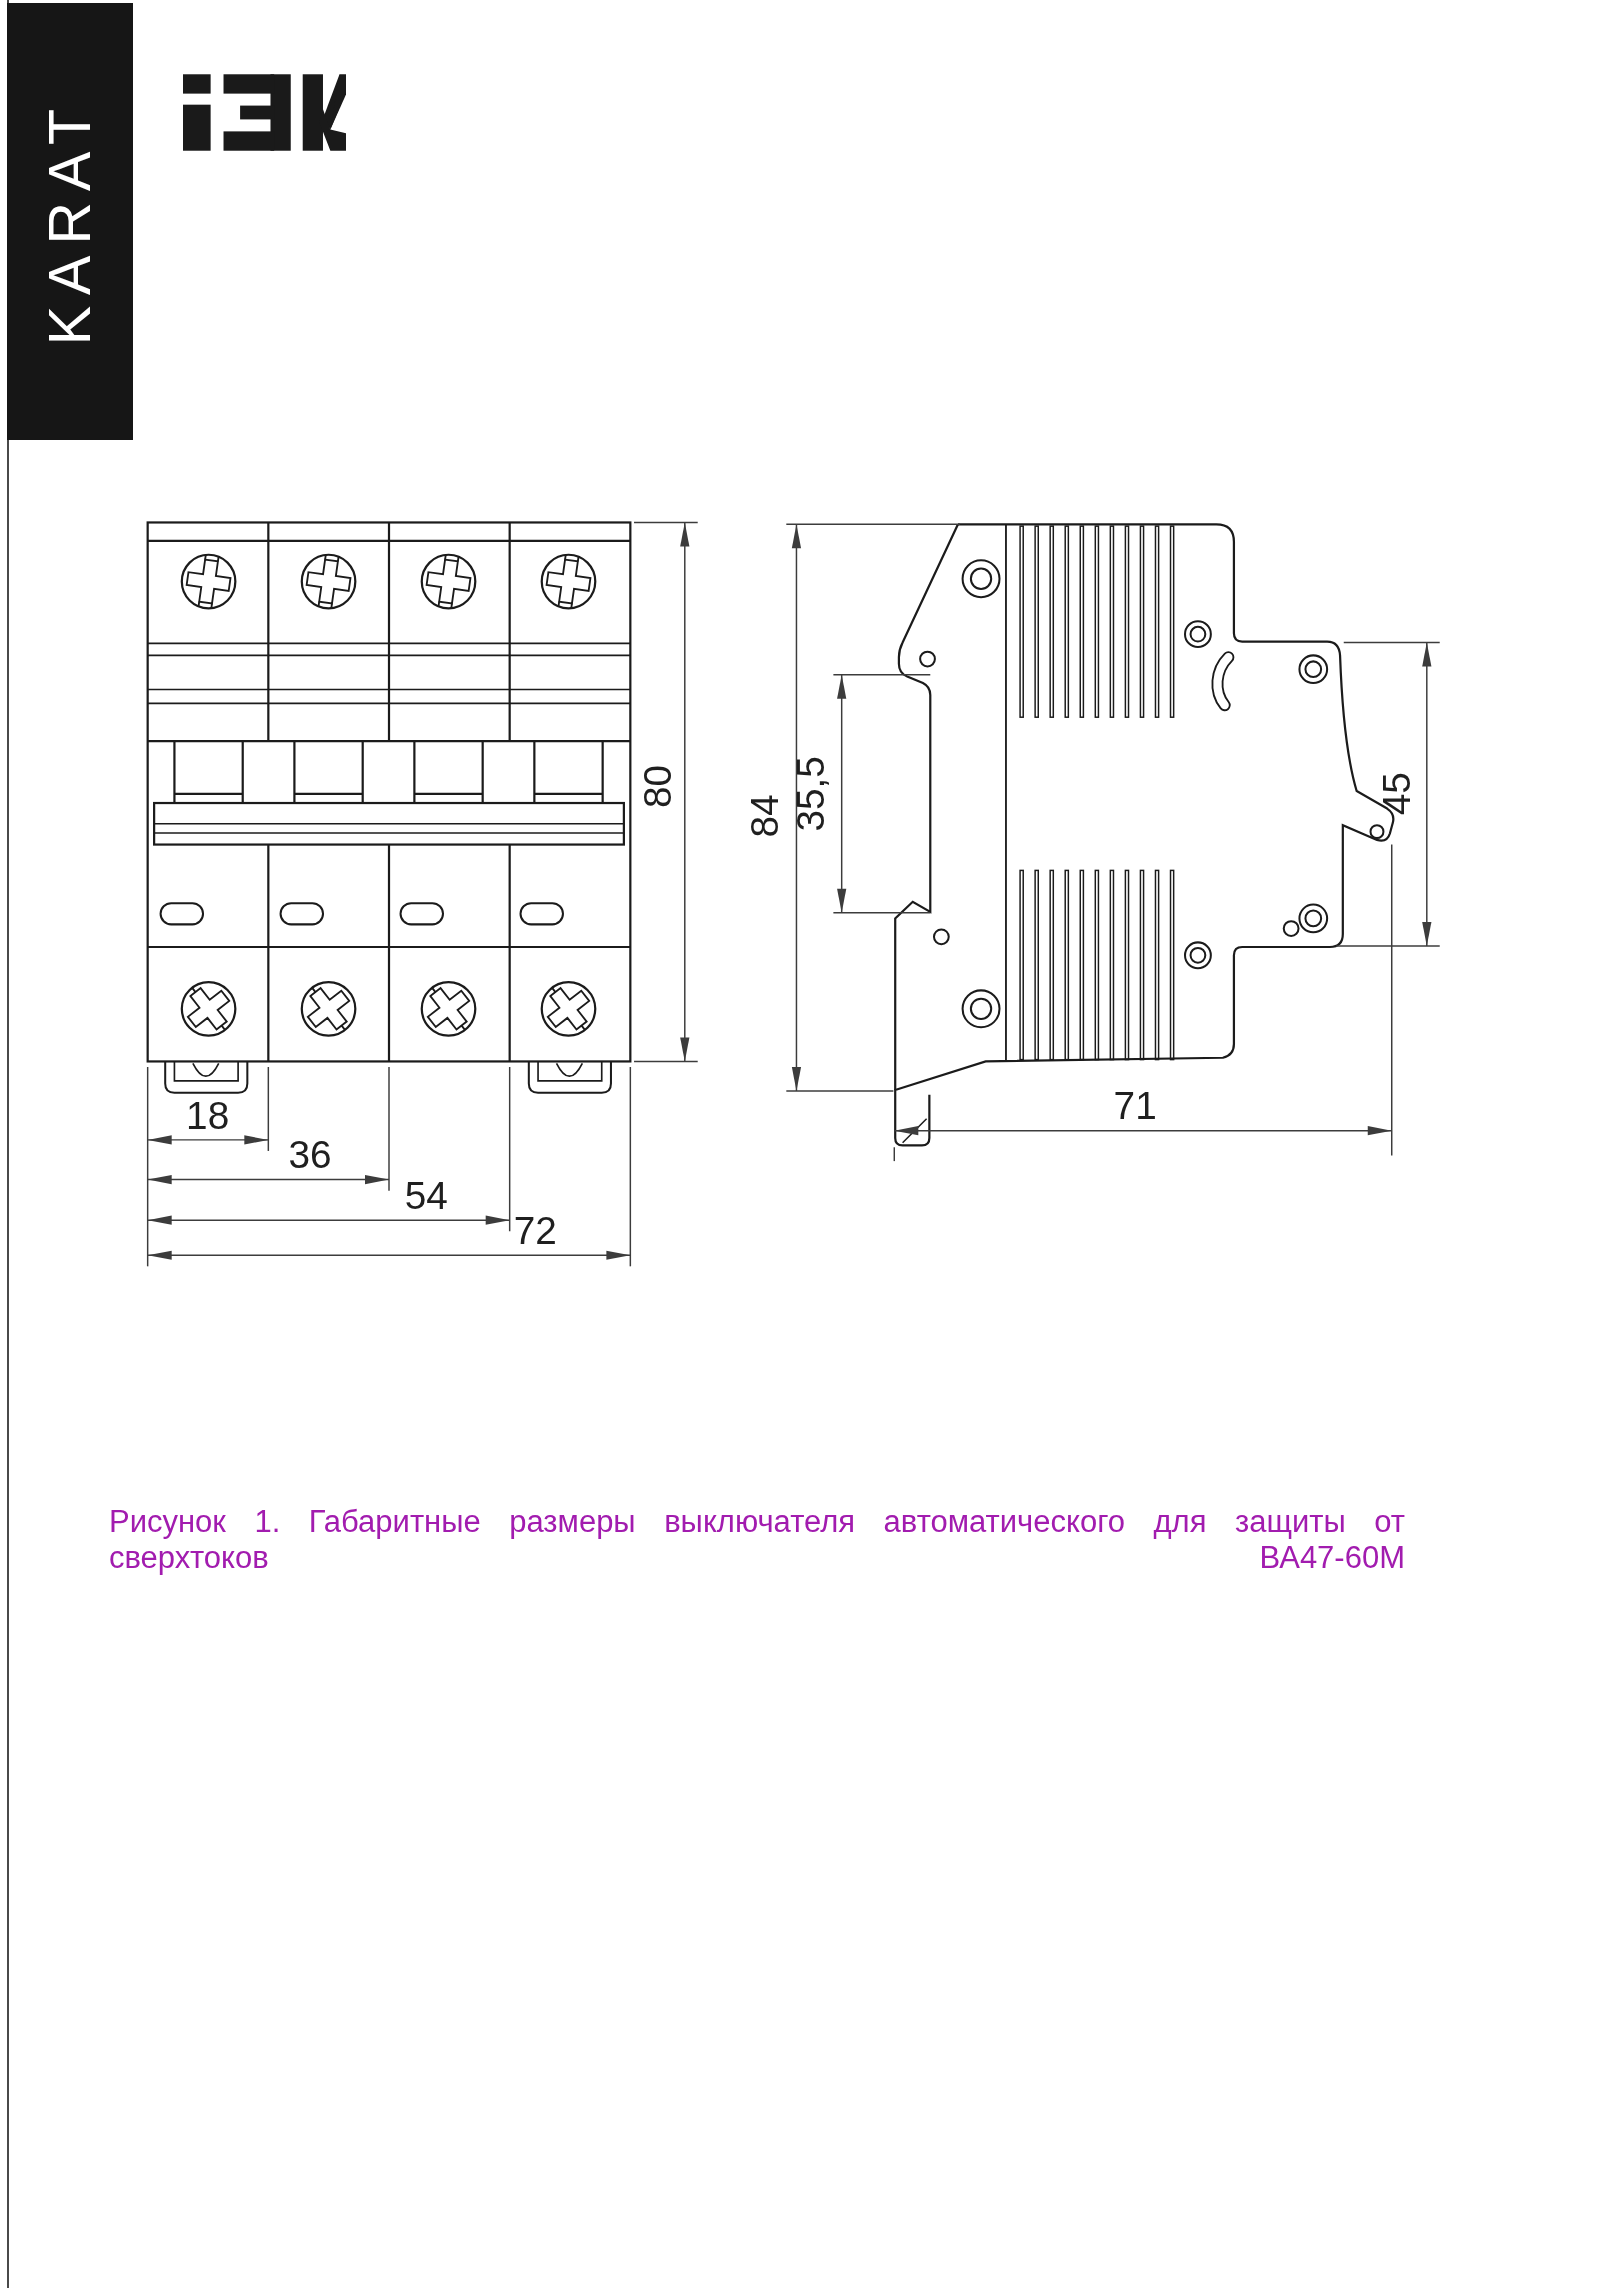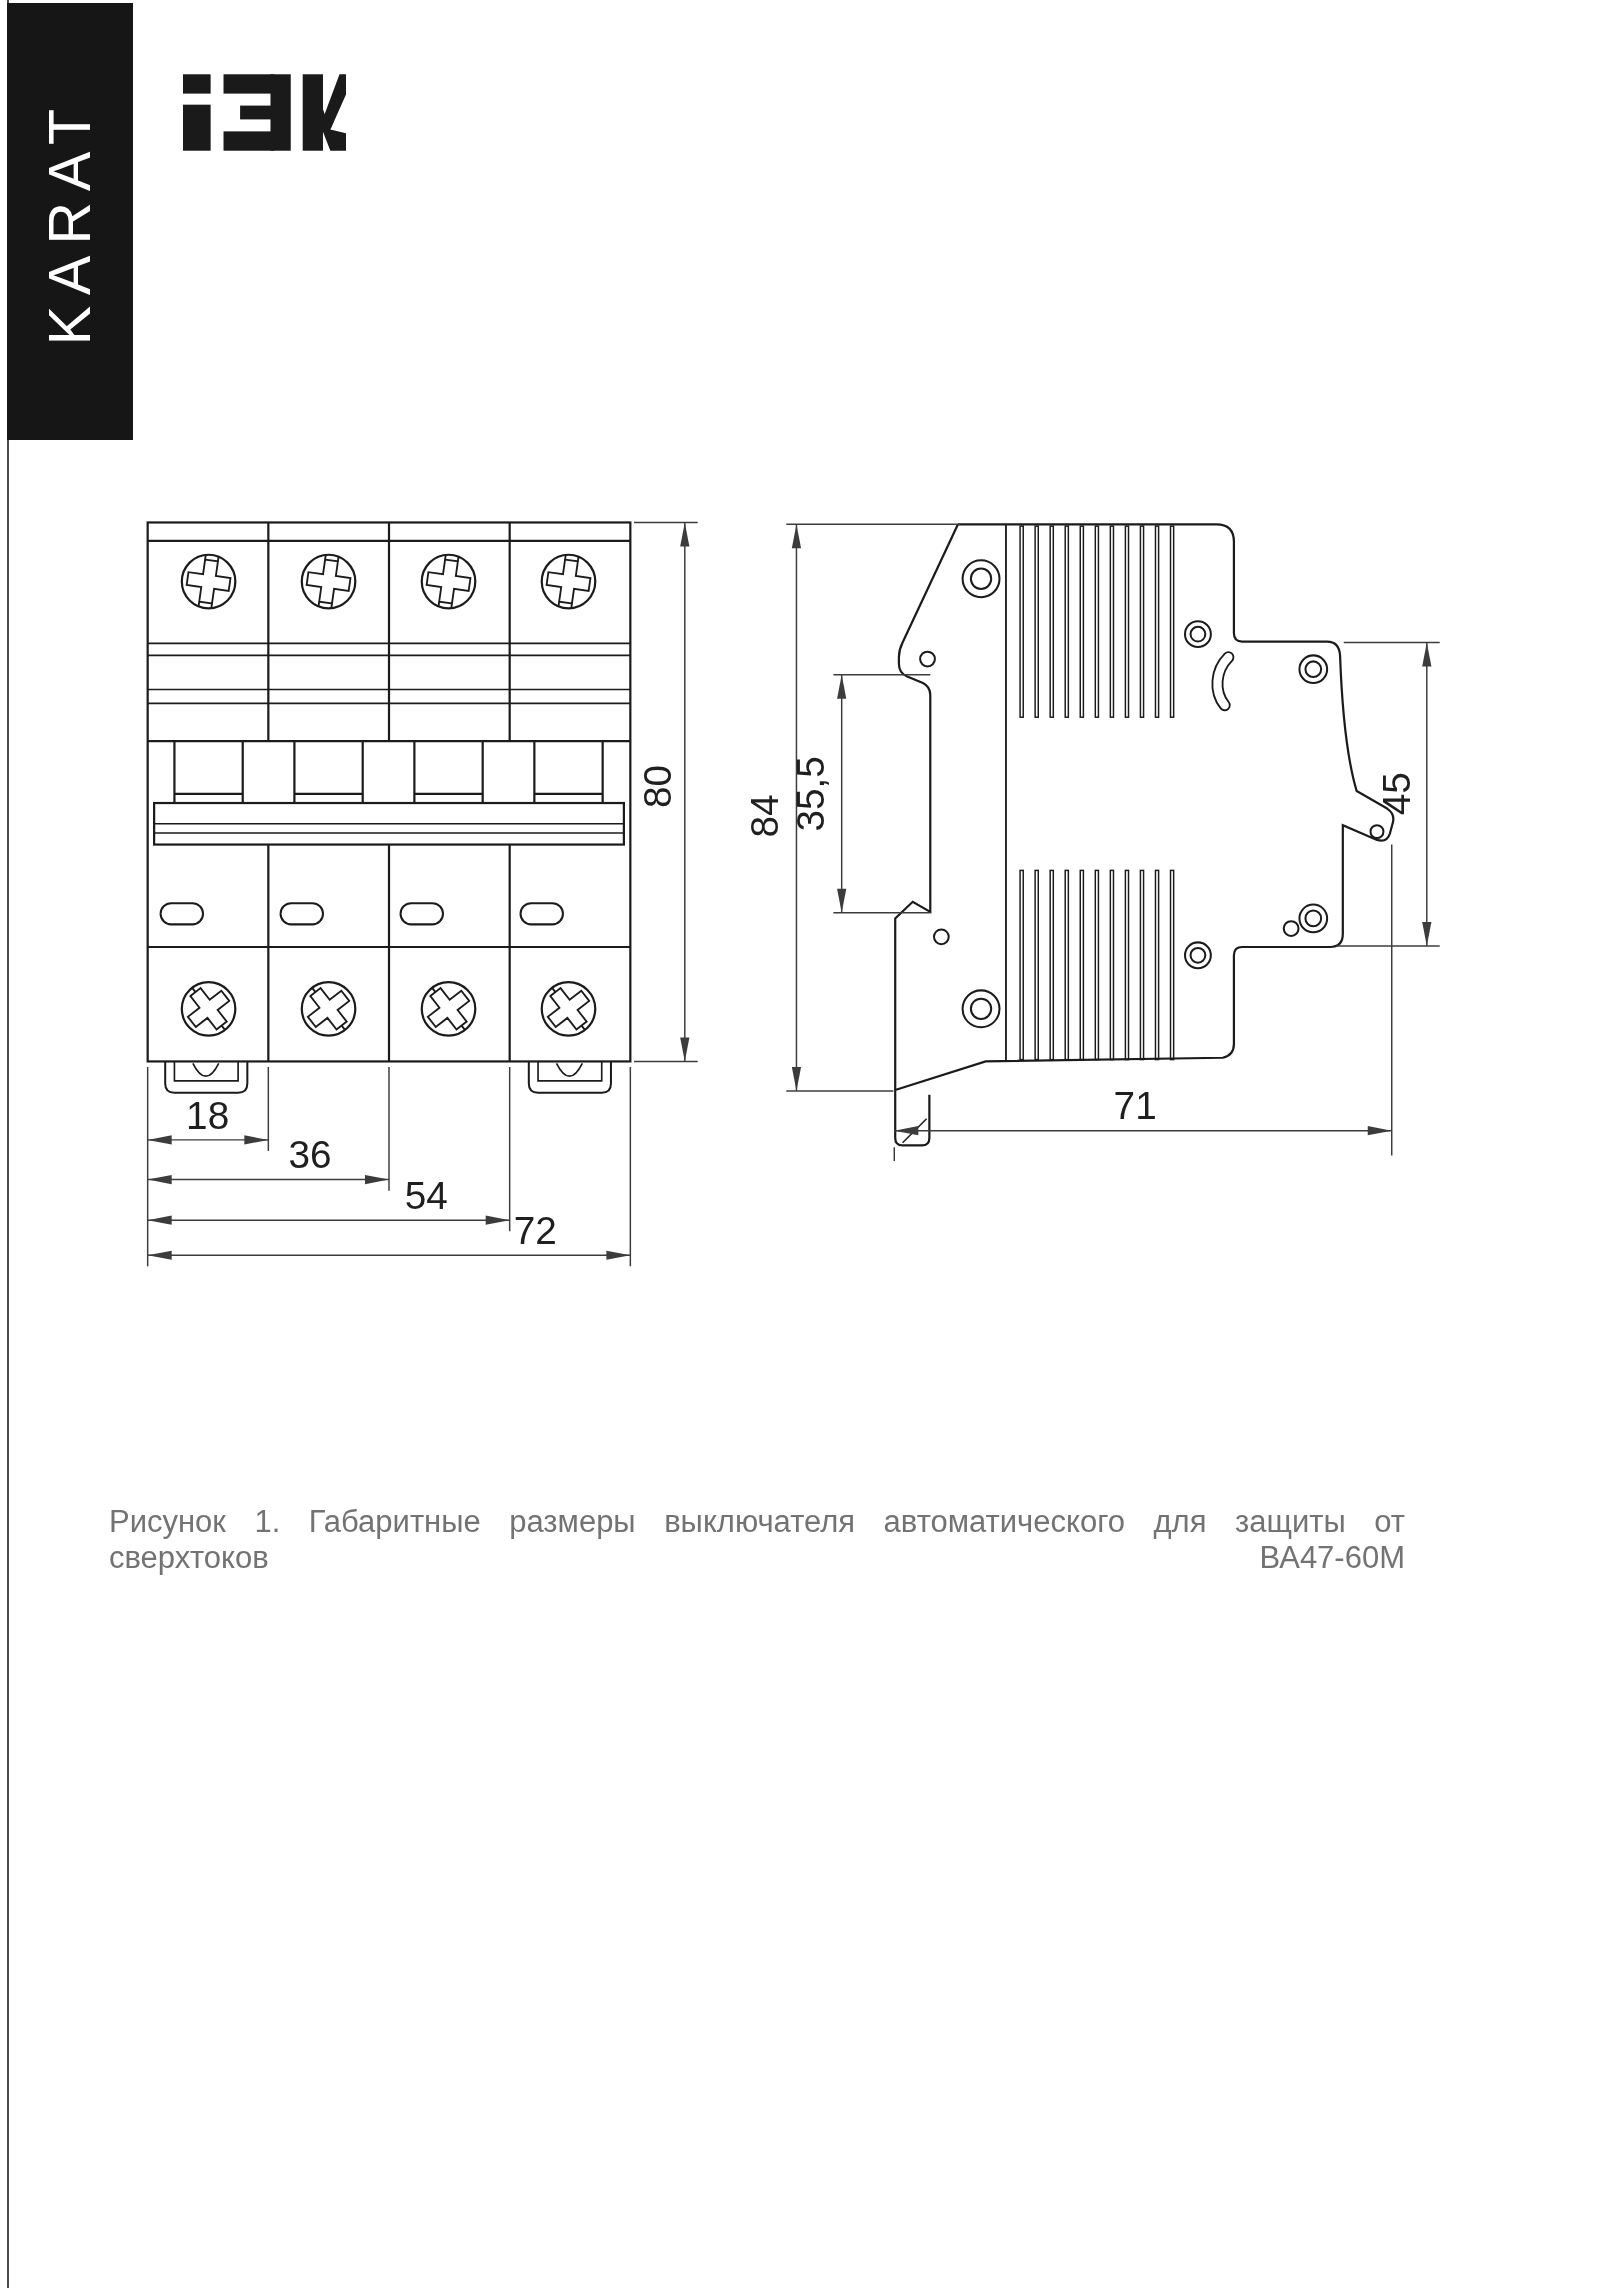--- a/index.html
+++ b/index.html
@@ -24,21 +24,21 @@
     writing-mode:vertical-rl;
     transform:rotate(180deg);
     font-size:59px;
     letter-spacing:11px;
     font-weight:400;
   }
   .logo{position:absolute;left:183px;top:74px;}
   .drawing{position:absolute;left:0;top:0;}
   .caption{
     position:absolute;left:109px;top:1504px;width:1296px;
-    font-size:31px;color:#737373;
+    font-size:31px;color:#a21caf;
     text-align:justify;
     -moz-text-align-last:justify;
     text-align-last:justify;
     white-space:normal;
   }
   svg text{font-family:"Liberation Sans", sans-serif;fill:#1f1f1f;}
   .dimtxt{font-size:42px;}
 </style>
 </head>
 <body>

